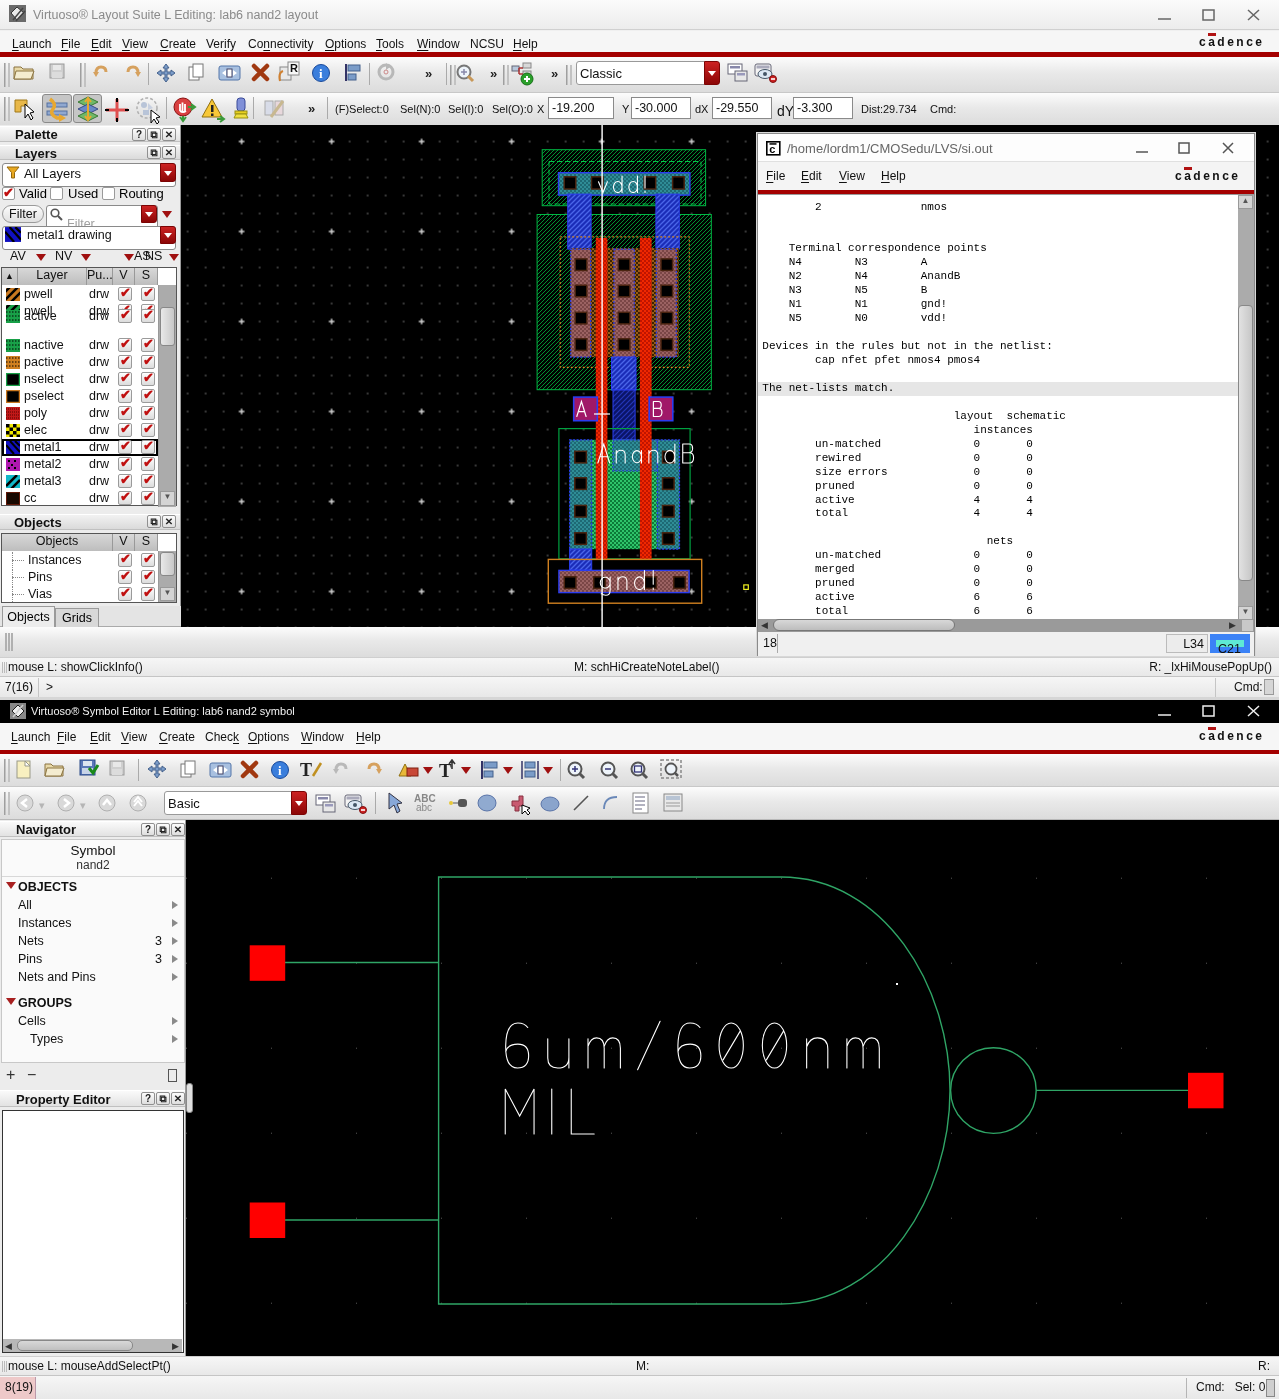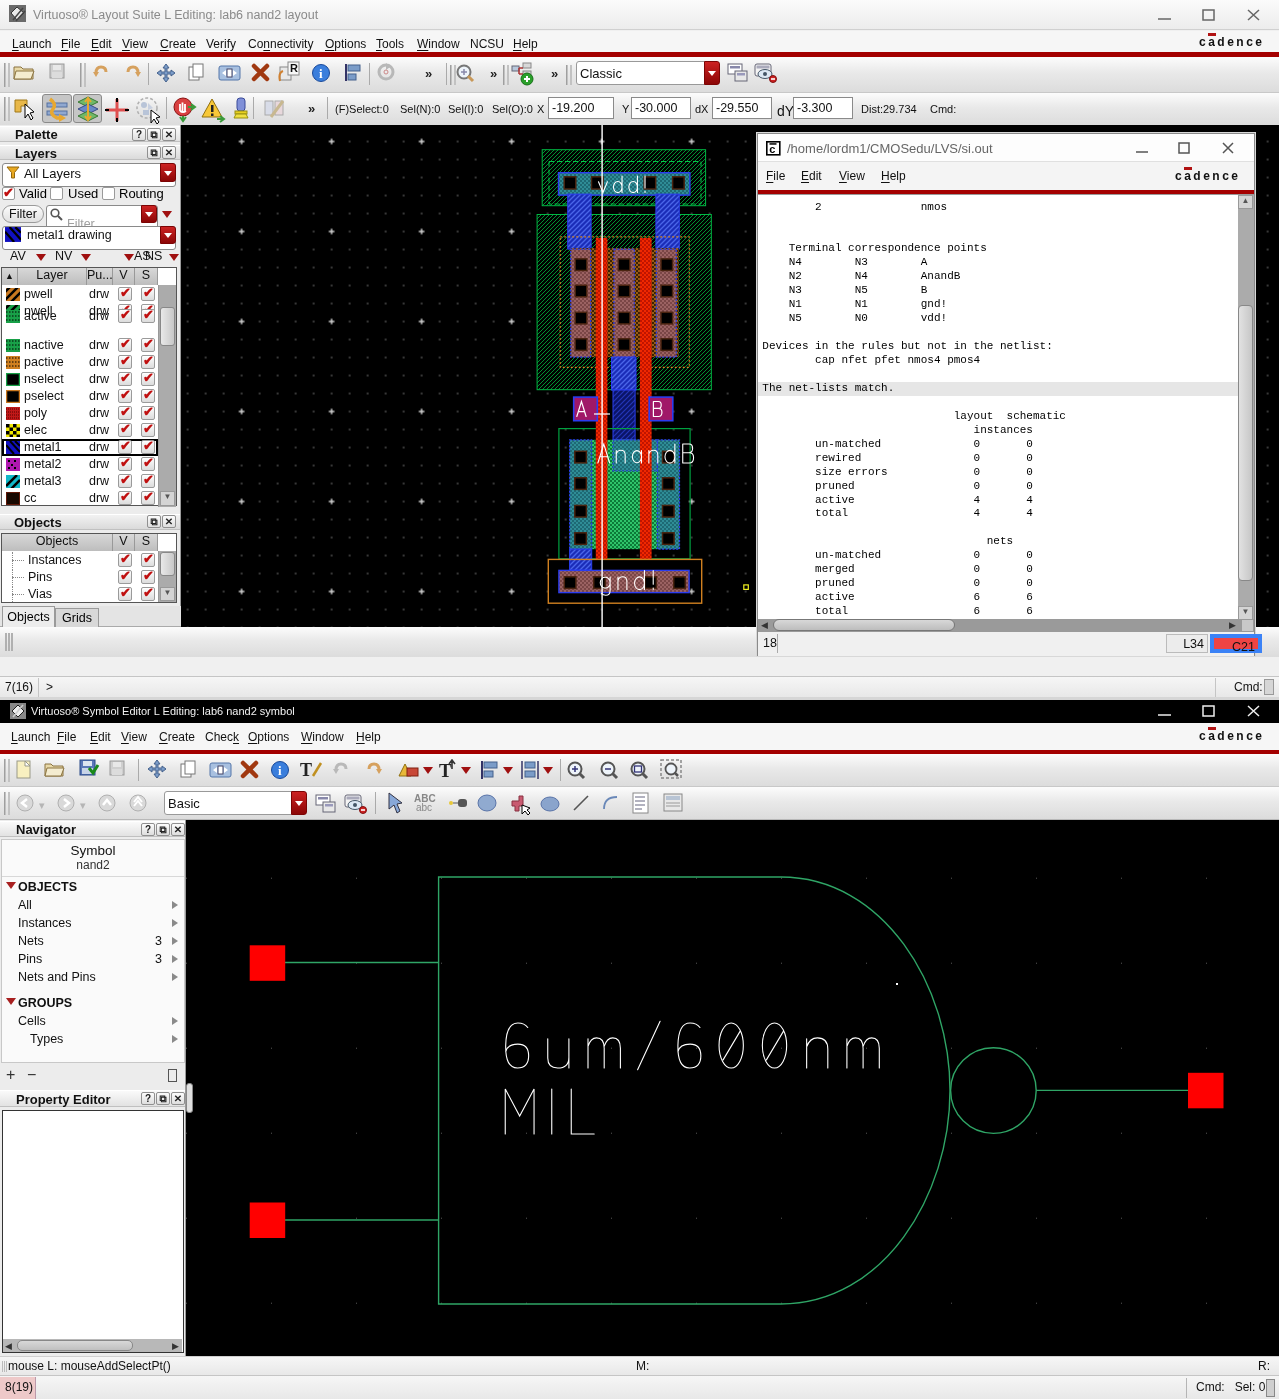--- a/index.html
+++ b/index.html
@@ -621,25 +621,31 @@
       <div class="abs" style="left:0;top:484.5px;width:496px;height:13px;background:#9a9a9a;">
         <div class="abs" style="left:3px;top:1px;font-size:9px;color:#333;">◀</div>
         <div class="abs" style="left:15px;top:0.5px;width:182px;height:12px;background:linear-gradient(#d8d8d8,#bdbdbd);border:1px solid #777;border-radius:6px;"></div>
         <div class="abs" style="right:18px;top:1px;font-size:9px;color:#333;">▶</div>
         <div class="abs" style="left:483px;top:0;width:13px;height:13px;background:#c8c8c8;border:1px solid #999;"></div>
       </div>
       <div class="abs" style="left:0;top:497.5px;width:496px;height:24px;background:#f0f0f0;font-size:12.5px;color:#111;">
         <span class="abs" style="left:5px;top:4px;">18</span>
         <div class="abs" style="left:19px;top:2px;width:1px;height:19px;background:#aaa;"></div>
         <div class="abs" style="left:408px;top:2px;width:42px;height:19px;background:#ececec;border:1px solid #bbb;text-align:right;padding:2px 3px 0 0;">L34</div>
-        <div class="abs" style="left:452px;top:2px;width:52px;height:19px;background:#ef4444;border:4px solid #3b82f6;text-align:right;padding:2px 3px 0 0;">C21</div>
+        <div class="abs" style="left:452px;top:2px;width:40px;height:19px;background:#5eead4;border:6px solid #3b82f6;text-align:right;padding:2px 3px 0 0;">C21</div>
       </div>
     </div>
 <div class="abs tb" style="left:0;top:627px;width:1279px;height:30px;">
 <div class="abs" style="left:5px;top:6px;width:2px;height:18px;background:#b0b0b0;box-shadow:3px 0 0 #b0b0b0,6px 0 0 #b0b0b0;"></div>
+    </div>
+<div class="abs statusbar" style="left:0;top:657px;width:1279px;height:19px;">
+<div class="abs" style="left:2px;top:4px;width:1px;height:11px;background:#bbb;box-shadow:2px 0 0 #bbb,4px 0 0 #bbb;"></div>
+<span class="abs" style="left:8px;top:2px;">mouse L: showClickInfo()</span>
+<span class="abs" style="left:574px;top:2px;">M: schHiCreateNoteLabel()</span>
+<span class="abs" style="right:7px;top:2px;">R: _lxHiMousePopUp()</span>
     </div>
 <div class="abs statusbar" style="left:0;top:676px;width:1279px;height:21px;border-top:1px solid #c5c5c5;">
 <span class="abs" style="left:5px;top:3px;">7(16)</span>
 <div class="abs" style="left:38px;top:1px;width:1px;height:19px;background:#c5c5c5;"></div>
 <span class="abs" style="left:46px;top:3px;">&gt;</span>
 <div class="abs" style="left:1215px;top:1px;width:1px;height:19px;background:#c5c5c5;"></div>
 <span class="abs" style="left:1234px;top:3px;">Cmd:</span>
 <div class="abs" style="left:1264px;top:2px;width:10px;height:16px;background:#d6d6d6;border:1px solid #999;"></div>
     </div>
 </div>

